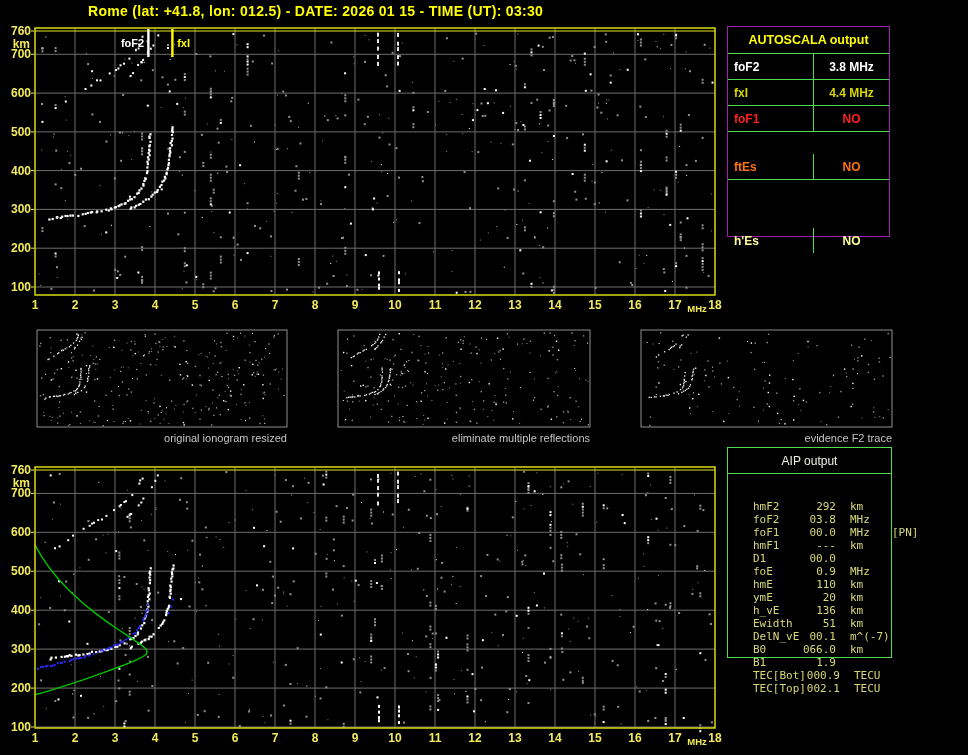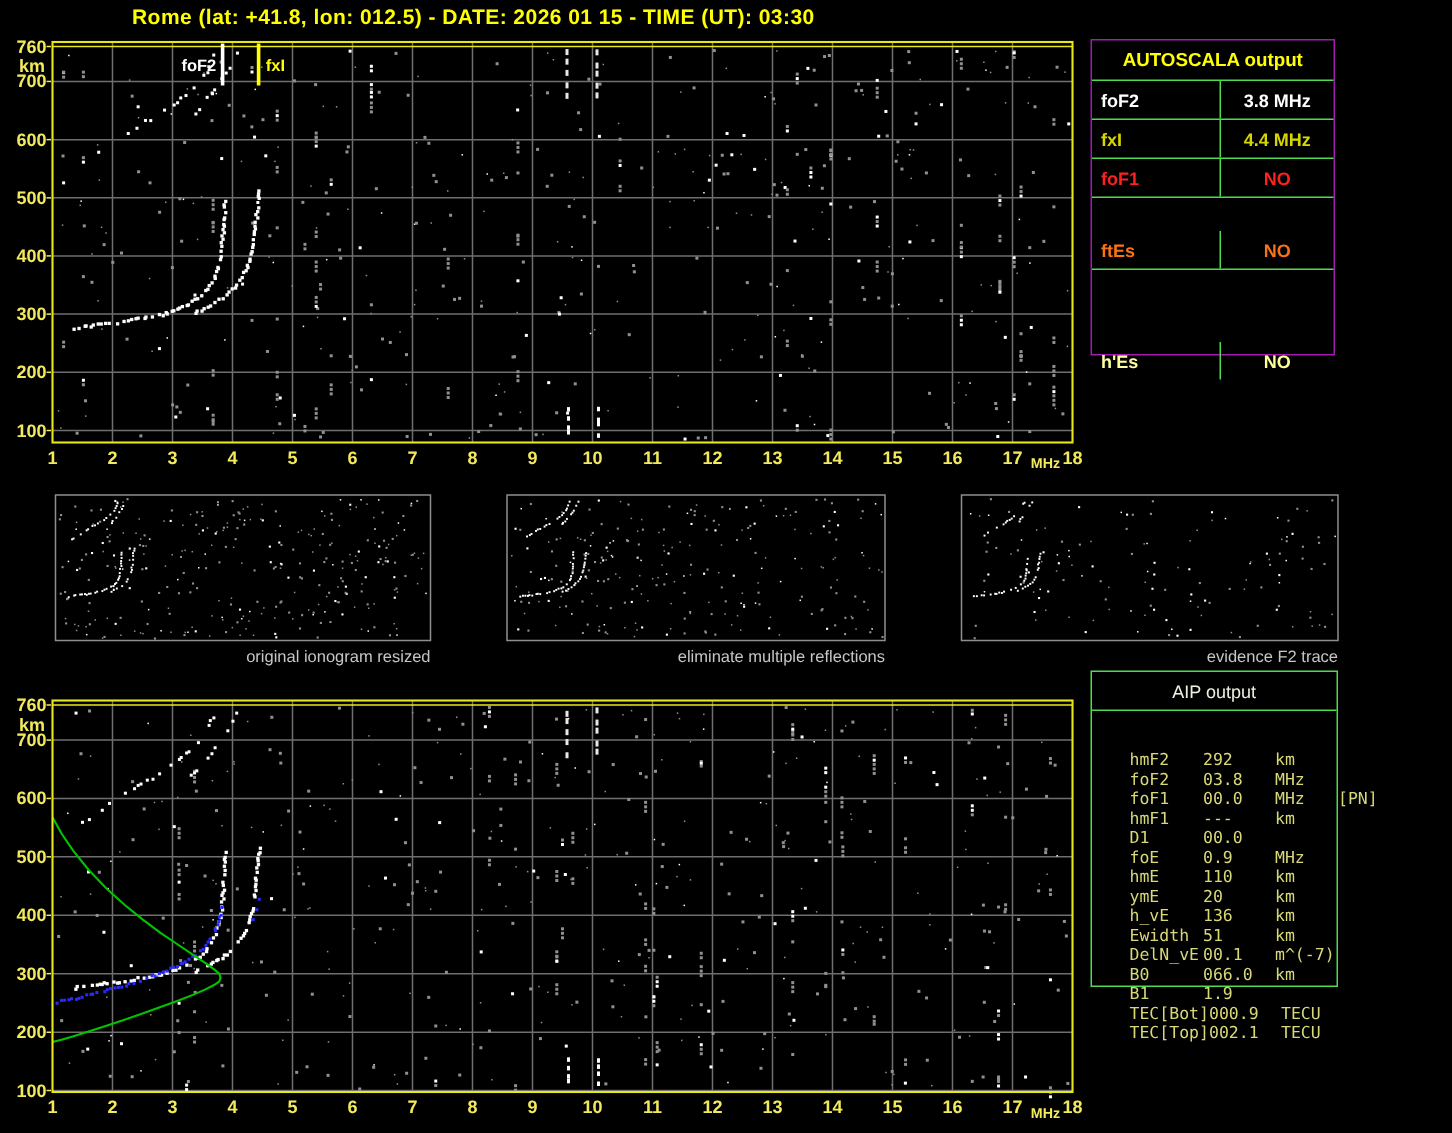--- a/index.html
+++ b/index.html
@@ -36,21 +36,21 @@
   .aip-header{
     height:26px;border-bottom:1px solid #4fdb4f;box-sizing:border-box;
     color:#f0f0e2;font-size:12px;display:flex;align-items:center;justify-content:center;
   }
   .aiprows{
     position:absolute;left:733px;top:500px;width:180px;color:#d8d878;
     font-family:"DejaVu Sans Mono",monospace;font-size:11px;line-height:13px;margin-left:20px;
   }
   .aiprow{display:flex;height:13px;white-space:pre;}
   .aiprow .p{min-width:49px;}
-  .aiprow .v{min-width:34px;text-align:left;}
+  .aiprow .v{min-width:34px;text-align:right;}
   .aiprow .u{margin-left:14px;min-width:42px;}
   .aiprow .x{}
   
   .cap{position:absolute;top:432px;font-size:11px;color:#c6c6c6;text-align:right;}
   .cap1{left:37px;width:250px;}
   .cap2{left:338px;width:252px;}
   .cap3{left:641px;width:251px;}
 </style>
 </head>
 <body>

